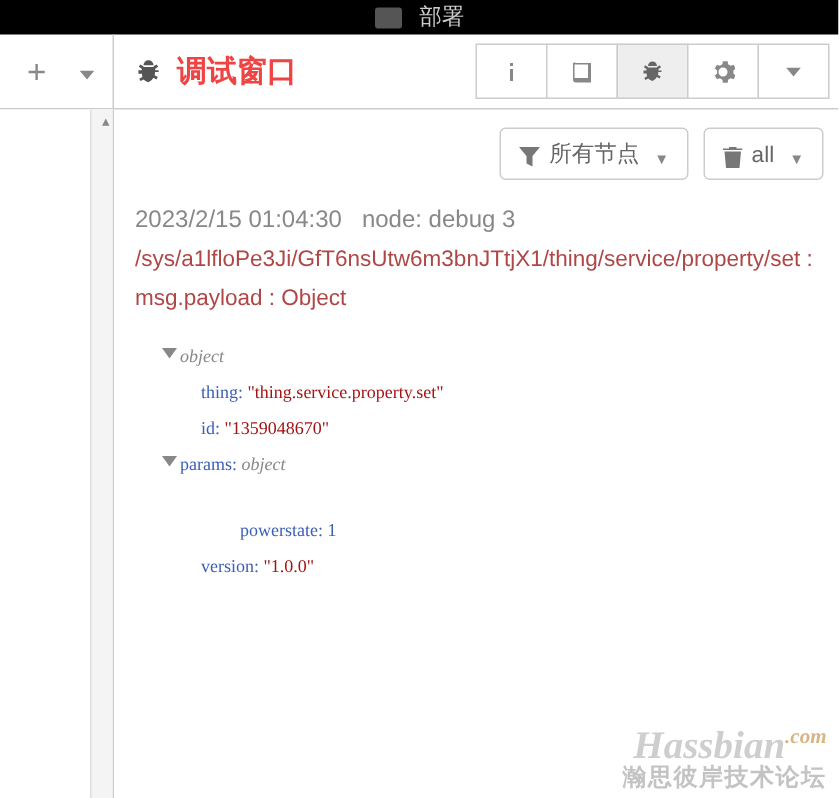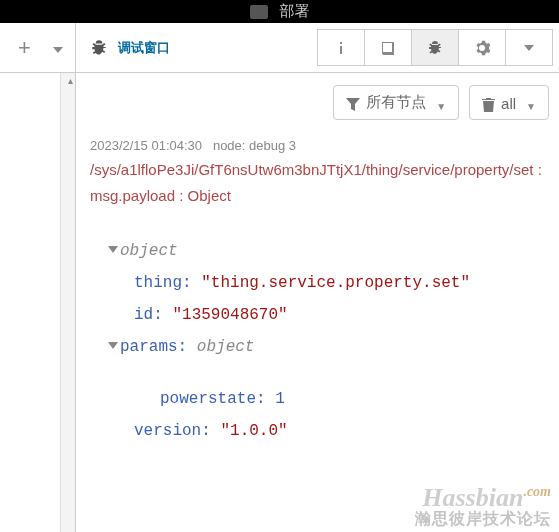--- a/index.html
+++ b/index.html
@@ -59,22 +59,22 @@
   .panel-title-wrap {
     flex: 1;
     display: flex;
     align-items: center;
     padding: 0 14px;
   }
   .panel-title {
     display: flex;
     align-items: center;
     gap: 10px;
-    font-size: 13px;
-    color: #0369a1;
+    font-size: 20px;
+    color: #ef4444;
     font-weight: 600;
     justify-content: space-between;
   }
   .bug-svg { flex-shrink: 0; }
   .right-tabs {
     display: flex;
     align-items: stretch;
     padding-right: 6px;
   }
   .tab-btn {
@@ -131,33 +131,33 @@
     border-radius: 4px;
     padding: 7px 12px;
     color: #666;
     font-size: 15px;
     cursor: pointer;
     background: #fff;
   }
   .pill-btn .caret { font-size: 10px; color: #888; margin-left: 4px; }
   .msg-header {
     color: #888;
-    font-size: 13px;
+    font-size: 16px;
     margin-bottom: 4px;
   }
   .msg-topic {
     color: #b04747;
     font-size: 15px;
     line-height: 1.7;
-    margin-bottom: 27px;
+    margin-bottom: 14px;
     word-break: break-all;
   }
   .obj-tree {
-    font-family: Liberation Mono, monospace;
-    font-size: 16px;
+    font-family: Liberation Serif, serif;
+    font-size: 12px;
     line-height: 2.0;
   }
   .line { white-space: nowrap; }
   .ind1 { padding-left: 18px; }
   .ind2 { padding-left: 44px; }
   .ind3 { padding-left: 70px; margin-top: 20px; }
   .expander {
     display: inline-block;
     width: 0; height: 0;
     border-left: 5px solid transparent;

